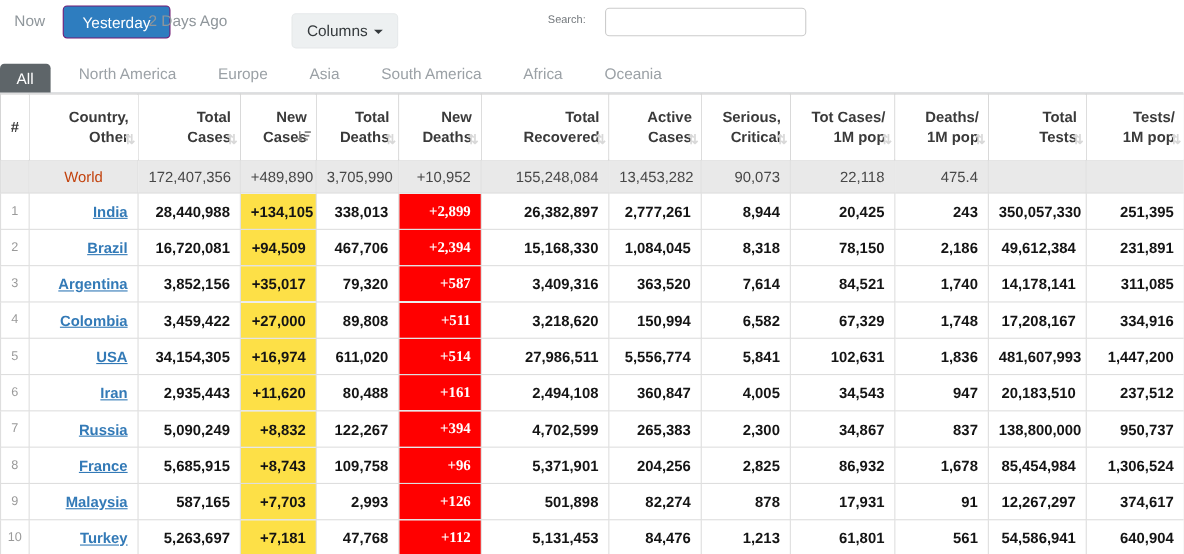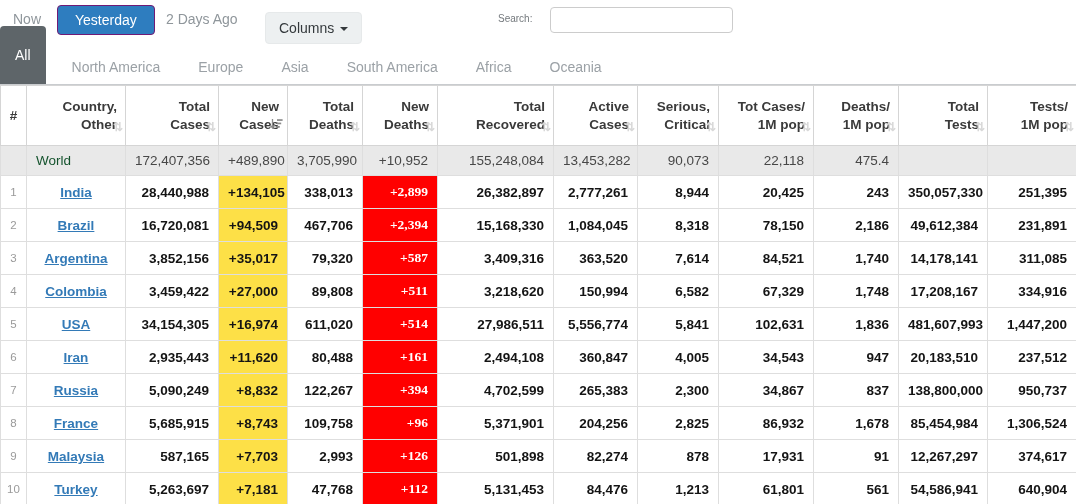--- a/index.html
+++ b/index.html
@@ -10,21 +10,21 @@
     background:#fff;
   }
 
   
   .toolbar { position:relative; height:48px; }
   .link-btn {
     position:absolute; font-size:14px; color:#8f969b; cursor:pointer;
     background:none; border:none; padding:0; font-family:inherit;
   }
   .btn-now { left:13px; top:11px; }
-  .btn-2days { left:166px; top:11px; }
+  .btn-2days { left:135px; top:11px; }
   .btn-primary {
     position:absolute; left:57px; top:5px;
     background:#2e7dbf; color:#fff; font-size:14px; font-family:inherit;
     padding:6px 17px; border-radius:4px; border:1px solid #701a75; cursor:pointer;
   }
   .btn-columns {
     position:absolute; left:265px; top:4px;
     background:#edf0f1; color:#34393c; font-size:14px; font-family:inherit;
     padding:7px 13px; border-radius:4px; border:1px solid #e6e9ea; cursor:pointer;margin-top:8px;
   }
@@ -43,21 +43,21 @@
   
   .tabs {
     height:37px; border-bottom:1px solid #c9cccf;
     display:flex; align-items:flex-end;
   }
   .tab {
     font-size:14px; color:#9ba1a6; padding:9px 14px; margin-right:10px;
     cursor:pointer; white-space:nowrap;
   }
   .tab.active {
-    background:#5e6569; color:#fff; border-radius:4px 4px 0 0; padding:21px 15px;
+    background:#5e6569; color:#fff; border-radius:4px 4px 0 0; padding:5px 15px;
     margin-right:12px;
   }
 
   
   table { width:1076px; border-collapse:collapse; table-layout:fixed; }
   th {
     position:relative; font-size:13.5px; font-weight:bold; color:#3a3a3a;
     text-align:right; vertical-align:middle; padding:12px 8px; height:52px;
     border:1px solid #d5d5d5; background:#fff; line-height:1.3;
   }
@@ -66,26 +66,26 @@
     position:absolute; right:3px; bottom:10px; color:#d8d8d8; font-size:12px;
     letter-spacing:-1px;
   }
   .sort-desc { position:absolute; right:4px; bottom:11px; }
   td {
     font-size:13.5px; padding:0 9px; height:33px; border:1px solid #dedede;
     text-align:right; font-weight:bold; color:#141414; vertical-align:middle;
     overflow:hidden; white-space:nowrap;
   }
   td.rank { text-align:center; color:#9a9a9a; font-weight:normal; font-size:11.5px; padding:0 2px; }
-  td.country { text-align:center; }
+  td.country { text-align:right; }
   td.country a { color:#337ab7; font-weight:bold; text-decoration:underline; cursor:pointer; }
   td.yellow { background:#fde047; }
   td.red { background:#ff0000; color:#fff;font-family:Liberation Serif, serif; }
   tr.world td { background:#e9e9e9; font-weight:normal; color:#474747; height:30px; }
-  tr.world td.country { text-align:left; color:#14532d; }
+  tr.world td.country { text-align:center; color:#c2410c; }
 </style>
 </head>
 <body>
 
 <div class="toolbar">
   <button class="link-btn btn-now">Now</button>
   <button class="btn-primary">Yesterday</button>
   <button class="link-btn btn-2days">2 Days Ago</button>
   <button class="btn-columns"><span>Columns</span><span class="caret"></span></button>
   <span class="search-label">Search:</span>

